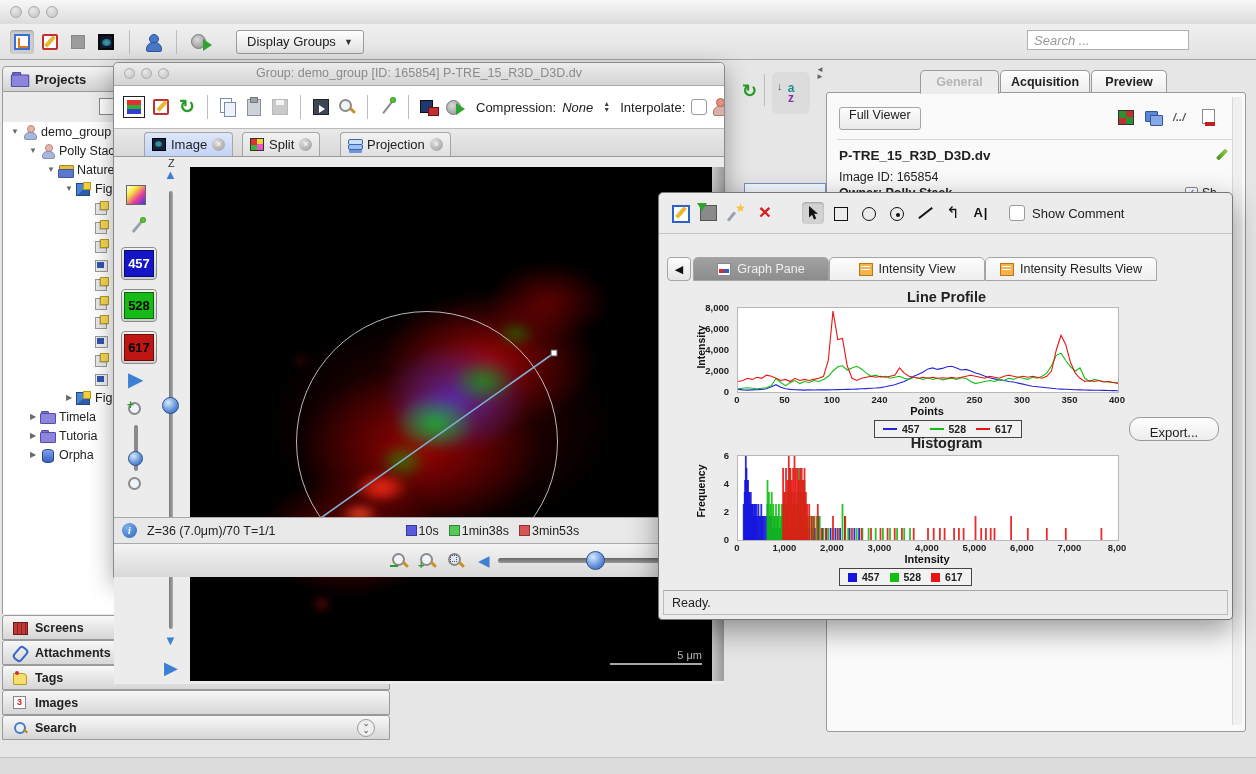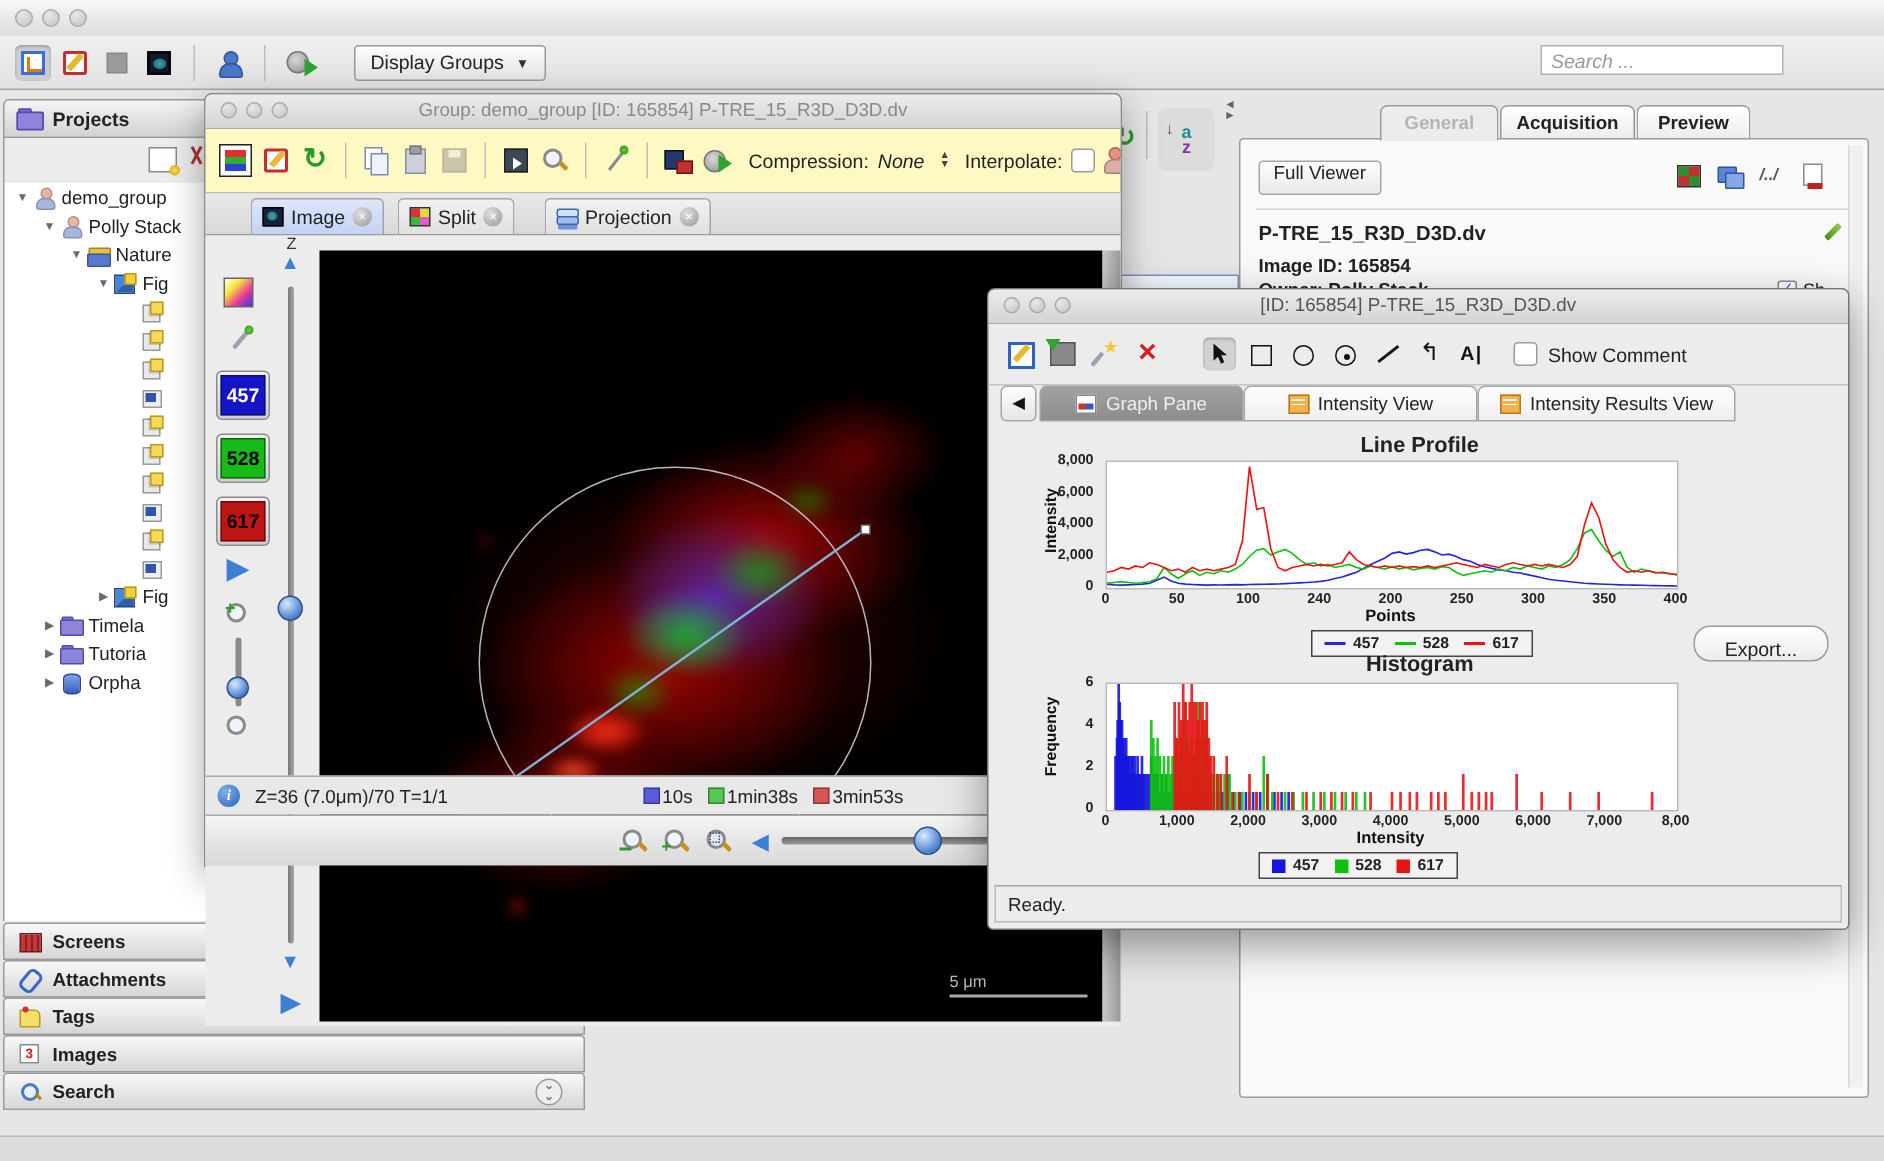--- a/index.html
+++ b/index.html
@@ -113,28 +113,28 @@
     conic-gradient(#c03030 0 25%, #2f8f2f 0 50%, #c03030 0 75%, #2f8f2f 0 100%);}
   .mdi-copy-folders::before{content:"";position:absolute;left:0;top:2px;width:11px;height:9px;background:#5b86d8;border:1px solid #33539a;border-radius:1px;}
   .mdi-copy-folders::after{content:"";position:absolute;left:5px;top:6px;width:11px;height:9px;background:#85a8e8;border:1px solid #33539a;border-radius:1px;}
   .mdi-line-plot::before{content:"/../";position:absolute;left:0;top:2px;font:italic bold 11px "Liberation Sans",sans-serif;color:#555;}
   .mdi-export-file::before{content:"";position:absolute;left:1px;top:0;width:11px;height:13px;background:#fff;border:1px solid #888;}
   .mdi-export-file::after{content:"";position:absolute;left:4px;bottom:0px;width:10px;height:4px;background:#c02020;}
   .md-divider{position:absolute;left:10px;right:10px;top:46px;height:1px;background:#d5d5d5;}
   .md-name{position:absolute;left:12px;top:55px;font-weight:bold;font-size:13.5px;}
   .pencil-ic{position:absolute;right:16px;top:55px;width:14px;height:14px;}
   .pencil-ic::before{content:"";position:absolute;left:5px;top:0;width:4px;height:13px;background:linear-gradient(#8fce4a,#4a8f1a);transform:rotate(45deg);border-radius:1px;}
-  .md-id{position:absolute;left:12px;top:77px;font-weight:bold;font-size:12.5px;}
+  .md-id{position:absolute;left:12px;top:77px;font-weight:normal;font-size:12.5px;}
   .md-owner{position:absolute;left:12px;top:93px;font-weight:bold;font-size:12.5px;}
   .md-show{position:absolute;left:358px;top:93px;font-size:12px;display:flex;align-items:center;gap:4px;}
   .cbx{width:11px;height:11px;border:1px solid #8a8a8a;background:#fff;display:inline-block;border-radius:2px;}
   .cbx.checked::before{content:"✓";font-size:10px;line-height:10px;color:#2a62c8;display:block;text-align:center;}
   .md-scroll{position:absolute;right:3px;top:4px;width:9px;height:628px;background:#f0f0f0;border-left:1px solid #d8d8d8;}
   
-  .vw{position:absolute;left:136px;top:62px;width:612px;height:516px;background:#fef9c3;border:1px solid #8a8a8a;
+  .vw{position:absolute;left:113px;top:62px;width:612px;height:516px;background:#ffffff;border:1px solid #8a8a8a;
     border-radius:5px 5px 0 0;box-shadow:0 8px 24px rgba(0,0,0,.35);box-sizing:border-box;z-index:20;}
   .wtitle{height:22px;background:linear-gradient(#ececec,#d4d4d4);border-bottom:1px solid #aaa;border-radius:5px 5px 0 0;position:relative;}
   .wtitle .tl{top:5px;} .wtitle .tl i{width:11px;height:11px;}
   .wtitle .txt{position:absolute;left:0;right:0;top:3px;text-align:center;color:#8a8a8a;font-size:12.5px;}
   .vw-toolbar{height:42px;border-bottom:1px solid #bbb;display:flex;align-items:center;padding:0 6px;overflow:hidden;white-space:nowrap;}
   .tbi{width:20px;height:20px;display:inline-block;position:relative;margin:0 3px;vertical-align:middle;flex:none;}
   .tbi-sep{width:1px;height:24px;background:#bdbdbd;margin:0 7px;flex:none;}
   .tbi-renderer{border:1px solid #222;background:#fff;}
   .tbi-renderer::after{content:"";position:absolute;inset:3px;background:linear-gradient(#e03030 0 32%,#30b030 36% 64%,#3040d0 68% 100%);}
   .tbi-editor::before{content:"";position:absolute;inset:2px;background:#fdfdfd;border:2px solid #c03030;border-radius:2px;}
@@ -219,21 +219,21 @@
     radial-gradient(circle 6px at 68% 74%, rgba(220,30,30,.45), rgba(255,0,0,0) 100%),
     radial-gradient(circle 6px at 22% 38%, rgba(220,30,30,.4), rgba(255,0,0,0) 100%),
     radial-gradient(ellipse 150px 95px at 57% 38%, rgba(190,15,15,.65), rgba(255,0,0,0) 72%),
     radial-gradient(ellipse 170px 115px at 44% 55%, rgba(180,12,12,.6), rgba(255,0,0,0) 72%),
     radial-gradient(ellipse 125px 85px at 31% 71%, rgba(170,10,10,.55), rgba(255,0,0,0) 72%),
     radial-gradient(ellipse 85px 55px at 68% 27%, rgba(160,10,10,.5), rgba(255,0,0,0) 72%),
     radial-gradient(ellipse 230px 150px at 48% 50%, rgba(120,8,8,.45), rgba(255,0,0,0) 75%);
   }
   .roi-circle{position:absolute;left:106px;top:144px;width:260px;height:260px;border:1px solid rgba(225,228,232,.8);border-radius:50%;}
   .roi-svg{position:absolute;left:0;top:0;}
-  .scalebar{position:absolute;left:420px;top:482px;width:92px;text-align:left;color:#b8b8b8;font-size:11px;}
+  .scalebar{position:absolute;left:420px;top:482px;width:92px;text-align:right;color:#b8b8b8;font-size:11px;}
   .scalebar .sb-line{margin-top:2px;height:2px;background:#a8a8a8;}
   .canvas-strip{position:absolute;left:598px;top:10px;width:12px;height:514px;background:linear-gradient(90deg,#c8c8c8,#9a9a9a);}
   .vw-status{position:absolute;left:0;bottom:34px;width:100%;height:26px;background:#e8e8e8;border-top:1px solid #aaa;
     display:flex;align-items:center;font-size:12.5px;box-sizing:border-box;}
   .info-ic{width:15px;height:15px;border-radius:50%;background:radial-gradient(circle at 35% 30%,#7fb0e8,#2a62c0);
     color:#fff;font:bold italic 10px/15px "Liberation Serif",serif;text-align:center;margin:0 10px 0 8px;flex:none;}
   .ctimes{display:flex;align-items:center;margin-left:120px;gap:0px;}
   .csq{width:11px;height:11px;display:inline-block;margin:0 2px 0 10px;border:1px solid rgba(0,0,0,.35);box-sizing:border-box;}
   .zoompct{margin-left:auto;margin-right:14px;}
   .vw-zoombar{position:absolute;left:0;bottom:0;width:100%;height:34px;background:linear-gradient(#f4f4f4,#d8d8d8);
@@ -623,28 +623,20 @@
         </span>
       <span class="zb-arrow">◀</span>
       <span class="zb-track">
           <span class="zb-knob"></span>
         </span>
       <span class="zb-arrow">▶</span>
     </div>
   </div>
 
   <div class="mw">
-    <div class="wtitle">
-      <div class="tl">
-          <i></i>
-          <i></i>
-          <i></i>
-        </div>
-      <div class="txt">[ID: 165854] P-TRE_15_R3D_D3D.dv</div>
-    </div>
     <div class="mw-toolbar">
       <span id="mw-icons" style="display:inline-flex;align-items:center;">
           <span class="mi mi-roi-edit"></span>
           <span class="mi mi-roi-save"></span>
           <span class="mi mi-wand"></span>
           <span class="mi mi-delete">×</span>
           <span class="mi mi-sep"></span>
           <span class="mi mi-pointer sel"><svg width="13" height="16" style="margin:3px 0 0 5px">
               <path d="M2,1 L2,12.5 L5,9.8 L7,14.5 L9.2,13.5 L7.2,8.8 L11,8.8 Z" fill="#111"></path>
             </svg></span>

